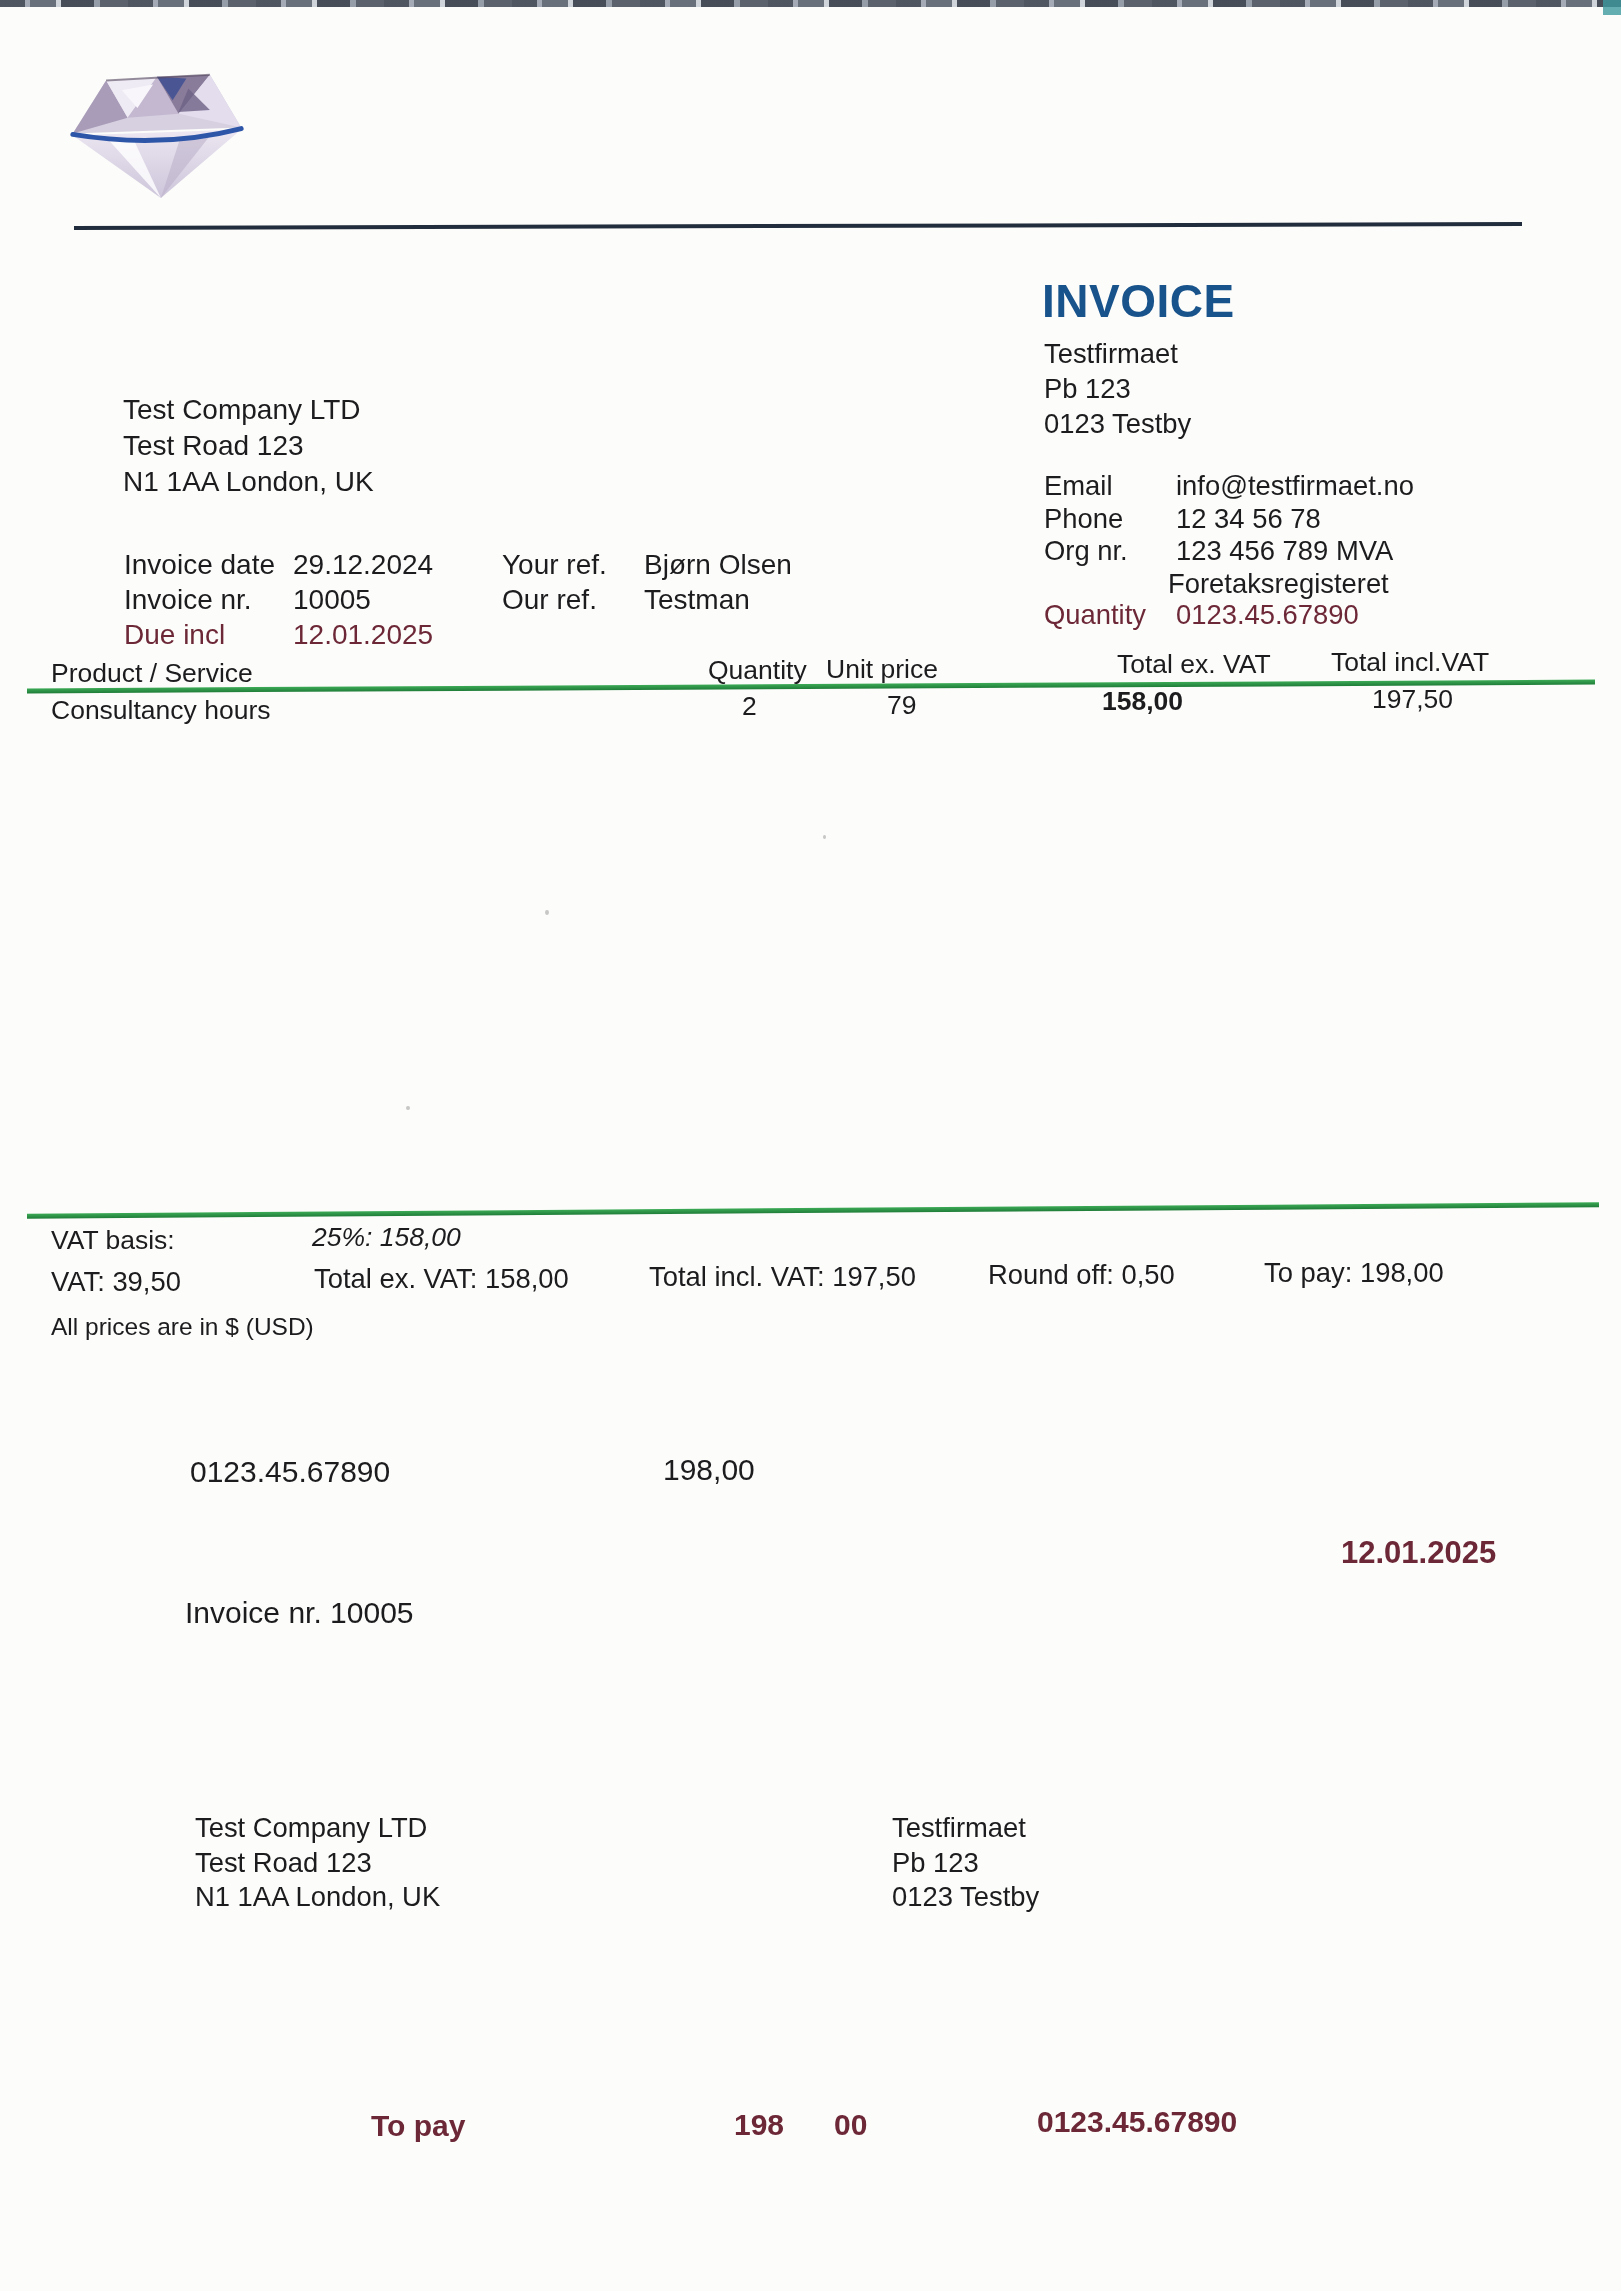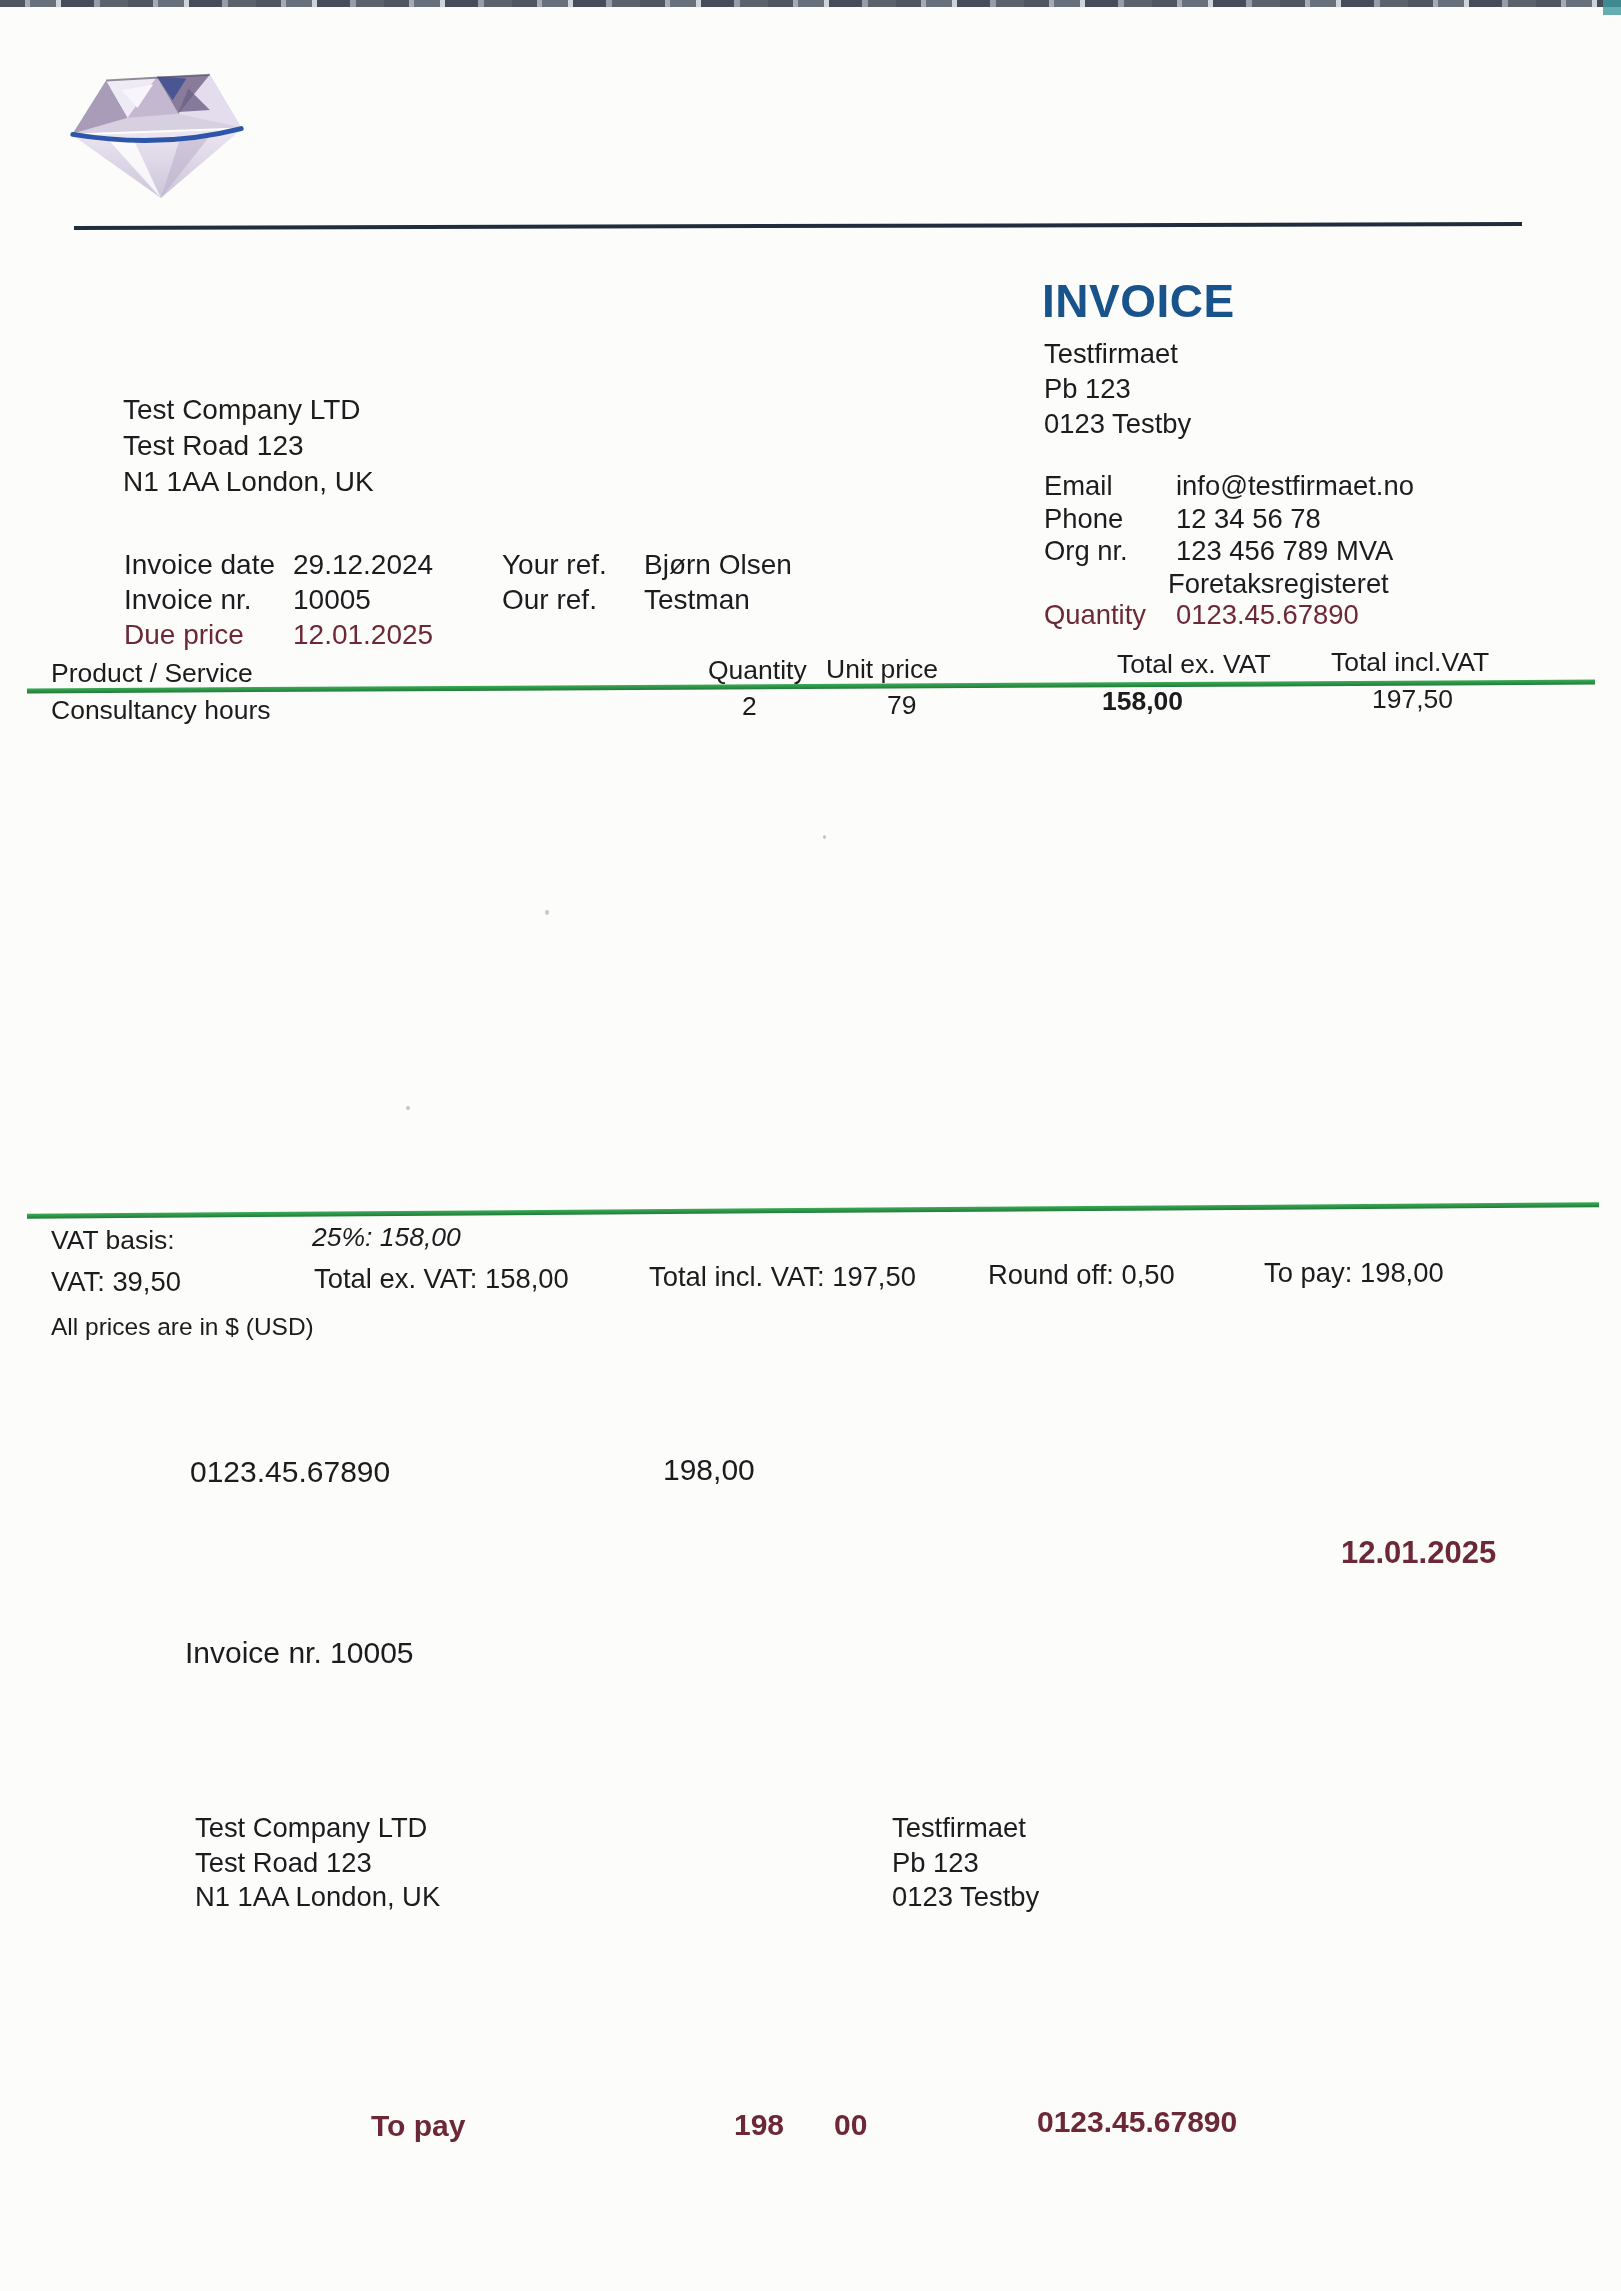--- a/index.html
+++ b/index.html
@@ -92,21 +92,21 @@
 
   <div class="pair fs29" style="left:124px;top:549px;">
     <span class="lbl" style="width:161px;">Invoice date</span>
     <span>29.12.2024</span>
   </div>
   <div class="pair fs29" style="left:124px;top:584px;">
     <span class="lbl" style="width:161px;">Invoice nr.</span>
     <span>10005</span>
   </div>
   <div class="pair fs29 maroon" style="left:124px;top:619px;">
-    <span class="lbl" style="width:161px;">Due price</span>
+    <span class="lbl" style="width:161px;">Due incl</span>
     <span>12.01.2025</span>
   </div>
 
   <div class="pair fs29" style="left:502px;top:549px;">
     <span class="lbl" style="width:134px;">Your ref.</span>
     <span>Bjørn Olsen</span>
   </div>
   <div class="pair fs29" style="left:502px;top:584px;">
     <span class="lbl" style="width:134px;">Our ref.</span>
     <span>Testman</span>
@@ -133,21 +133,21 @@
   <div class="t fs28" style="left:51px;top:1266px;">VAT: 39,50</div>
   <div class="t fs28" style="left:314px;top:1263px;">Total ex. VAT: 158,00</div>
   <div class="t fs28" style="left:649px;top:1261px;">Total incl. VAT: 197,50</div>
   <div class="t fs28" style="left:988px;top:1259px;">Round off: 0,50</div>
   <div class="t fs28" style="left:1264px;top:1257px;">To pay: 198,00</div>
   <div class="t fs25" style="left:51px;top:1313px;">All prices are in $ (USD)</div>
 
   <div class="t fs31" style="left:190px;top:1455px;">0123.45.67890</div>
   <div class="t fs31" style="left:663px;top:1453px;">198,00</div>
   <div class="t fs32 b maroon" style="left:1341px;top:1535px;">12.01.2025</div>
-  <div class="t fs31" style="left:185px;top:1596px;margin-top:40px;">Invoice nr. 10005</div>
+  <div class="t fs31" style="left:185px;top:1596px;">Invoice nr. 10005</div>
 
   <div>
     <div class="t fs28" style="left:195px;top:1812px;">Test Company LTD</div>
     <div class="t fs28" style="left:195px;top:1847px;">Test Road 123</div>
     <div class="t fs28" style="left:195px;top:1881px;">N1 1AA London, UK</div>
   </div>
   <div>
     <div class="t fs28" style="left:892px;top:1812px;">Testfirmaet</div>
     <div class="t fs28" style="left:892px;top:1847px;">Pb 123</div>
     <div class="t fs28" style="left:892px;top:1881px;">0123 Testby</div>

